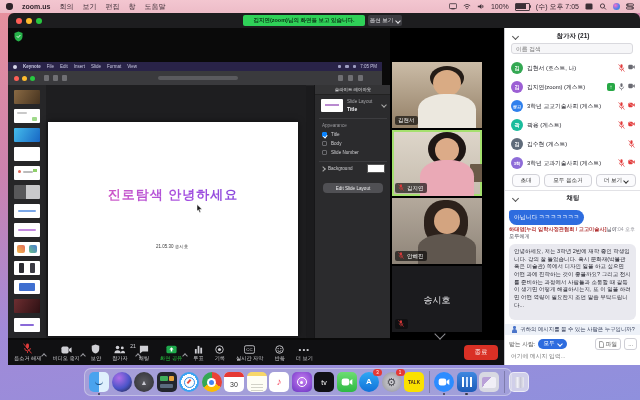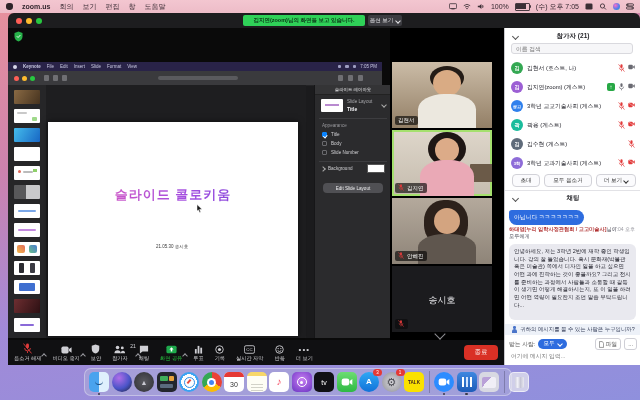--- a/index.html
+++ b/index.html
@@ -67,21 +67,21 @@
   .kp-thumb{left:6px;top:14px;width:22px;height:13px;background:#fff;border-radius:1px}
   .kp-thumb i{position:absolute;left:4px;top:5px;width:14px;height:2px;background:#b98ad0}
   .kp-sep{left:4px;width:68px;height:1px;background:#3d3d40}
   .chk{left:7px;width:5px;height:5px;border-radius:1px;border:1px solid #6a6a6e;box-sizing:border-box}
   .chk.on{background:#0a84ff;border-color:#0a84ff}
   .chk.on:after{content:"";position:absolute;left:1px;top:0.5px;width:1.5px;height:2.5px;border-right:1px solid #fff;border-bottom:1px solid #fff;transform:rotate(40deg)}
   .kp-swatch{width:16px;height:7px;background:#fff;border-radius:1px;border:1px solid #555}
   .kp-btn{left:8px;width:60px;height:10px;background:#505054;border-radius:4px;display:flex;align-items:center;justify-content:center;font-size:4.6px;color:#ededef}
   
   .vcol{left:390px;top:28px;width:114px;height:312px;background:#000}
-  .tile{left:392px;width:100px;height:66px;overflow:hidden;background:#2a2a2c}
+  .tile{left:392px;width:90px;height:66px;overflow:hidden;background:#2a2a2c}
   .tile.active{outline:2px solid #a5e06e;outline-offset:-2px}
   .head{position:absolute;border-radius:50%}
   .hair{position:absolute;border-radius:50%}
   .torso{position:absolute;border-radius:45% 45% 0 0}
   .vlabel{position:absolute;left:3px;bottom:3px;background:rgba(0,0,0,.62);border-radius:2px;
           padding:1px 3px;font-size:5.5px;color:#fff;display:flex;align-items:center;gap:2px}
   .novid-name{width:100%;text-align:center;font-size:9px;color:#e3e3e6;position:absolute;top:28px}
   .mi{display:inline-flex;width:7px;height:8px;color:#bfbfc4}
   .mi.red{color:#e23b3b}
   .mi.green-box{width:8px;height:8px;background:#27a845;border-radius:2px;color:#fff;align-items:center;justify-content:center;font-size:6px;line-height:8px}
@@ -310,21 +310,21 @@
     <div class="abs" style="left:16px;top:65px">Slide Number</div>
     <div class="abs kp-sep" style="top:76px"></div>
     <span class="abs cdown" style="left:6px;top:82px;transform:rotate(-45deg);color:#aaa"></span>
     <div class="abs" style="left:13px;top:81px">Background</div>
     <span class="abs kp-swatch" style="right:6px;top:79px"></span>
     <div class="abs kp-btn" style="top:98px">Edit Slide Layout</div>
   </div>
 </div>
 
 <div class="abs slide">
-  <div class="abs slide-title">슬라이드 콜로키움</div>
+  <div class="abs slide-title">진로탐색 안녕하세요</div>
   <div class="abs slide-foot">21.05.30 송시호</div>
   <svg class="abs" style="left:148px;top:82px" width="7" height="9" viewBox="0 0 7 9">
     <path d="M1 0.5 6 5.2 3.6 5.4 4.8 8 3.6 8.5 2.5 5.9 1 7z" fill="#1a1a1a" stroke="#fff" stroke-width="0.5"></path>
   </svg>
 </div>
 
 <div class="abs vcol"></div>
 
 <div class="abs tile" style="top:62px;background:linear-gradient(#cbbca7,#937f66)">
   <span class="hair" style="left:38px;top:4px;width:34px;height:24px;background:#241c16"></span>

